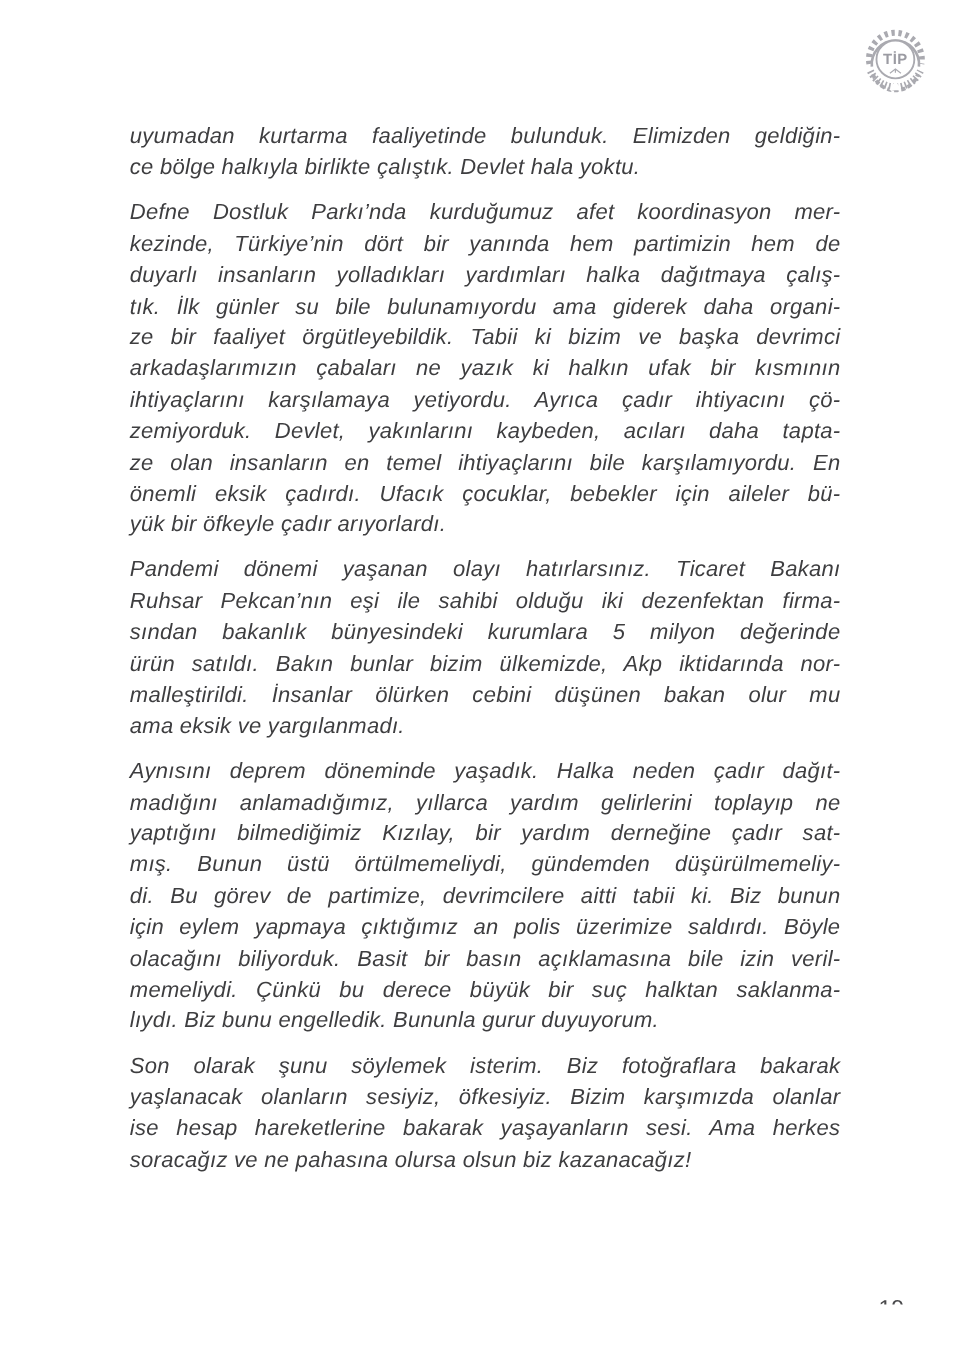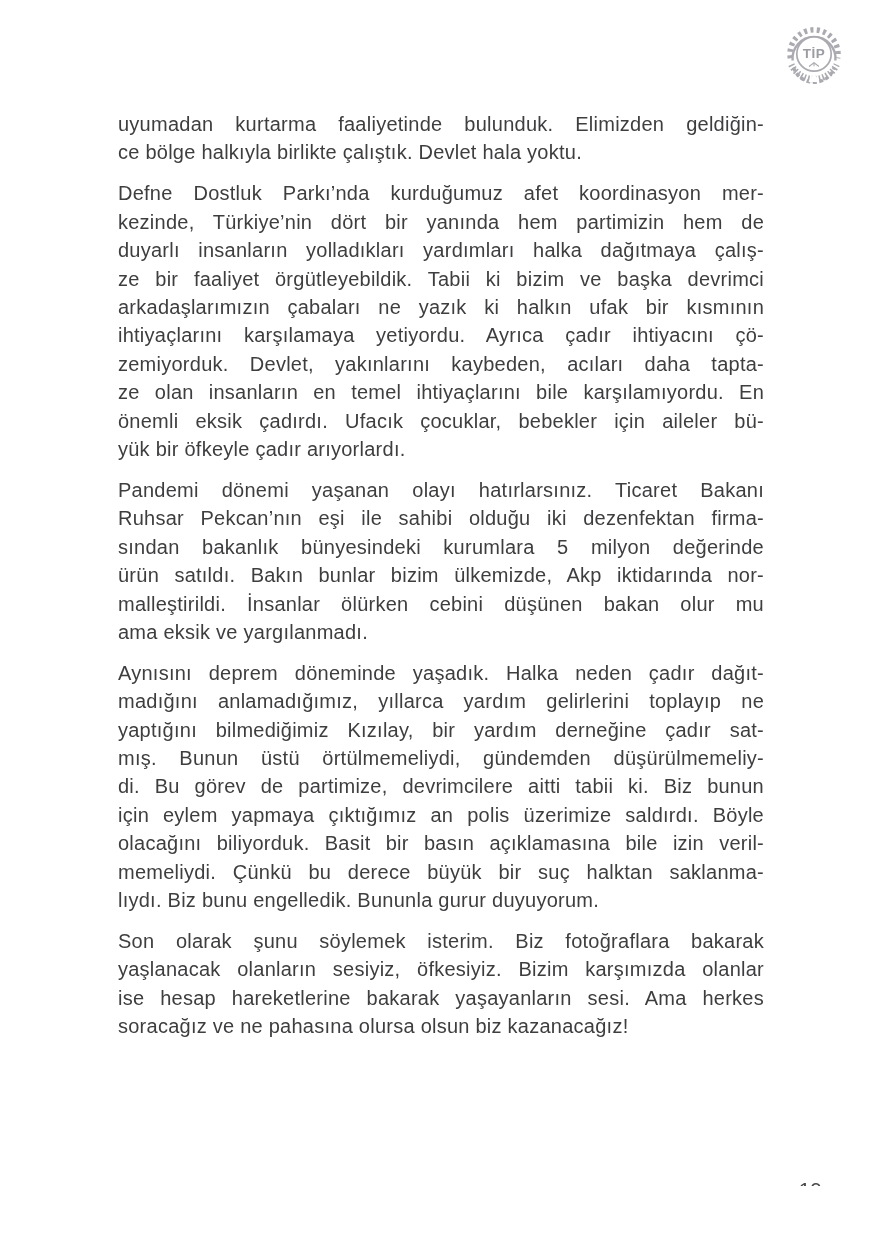--- a/index.html
+++ b/index.html
@@ -22,21 +22,21 @@
   .content {
     position: absolute;
     left: 118px; top: 110px;
     width: 646px;
     font-size: 20px;
     line-height: 28.4px;
     letter-spacing: 0.25px;
     color: #3e3e40;
     font-weight: 400;
   }
-  .para { margin: 0 0 12.5px 0; }
+  .para { margin: 0 0 12.5px 0; font-style: italic; }
   .line {
     text-align: justify;
     text-align-last: justify;
     white-space: nowrap;
   }
   .para .line:last-child {
     text-align-last: left;
   }
   .pagenum {
     position: absolute;
@@ -75,20 +75,21 @@
 
   <div class="content" id="content">
       <div class="para">
         <div class="line">uyumadan kurtarma faaliyetinde bulunduk. Elimizden geldiğin-</div>
         <div class="line">ce bölge halkıyla birlikte çalıştık. Devlet hala yoktu.</div>
       </div>
       <div class="para">
         <div class="line">Defne Dostluk Parkı’nda kurduğumuz afet koordinasyon mer-</div>
         <div class="line">kezinde, Türkiye’nin dört bir yanında hem partimizin hem de</div>
         <div class="line">duyarlı insanların yolladıkları yardımları halka dağıtmaya çalış-</div>
+        <div class="line">tık. İlk günler su bile bulunamıyordu ama giderek daha organi-</div>
         <div class="line">ze bir faaliyet örgütleyebildik. Tabii ki bizim ve başka devrimci</div>
         <div class="line">arkadaşlarımızın çabaları ne yazık ki halkın ufak bir kısmının</div>
         <div class="line">ihtiyaçlarını karşılamaya yetiyordu. Ayrıca çadır ihtiyacını çö-</div>
         <div class="line">zemiyorduk. Devlet, yakınlarını kaybeden, acıları daha tapta-</div>
         <div class="line">ze olan insanların en temel ihtiyaçlarını bile karşılamıyordu. En</div>
         <div class="line">önemli eksik çadırdı. Ufacık çocuklar, bebekler için aileler bü-</div>
         <div class="line">yük bir öfkeyle çadır arıyorlardı.</div>
       </div>
       <div class="para">
         <div class="line">Pandemi dönemi yaşanan olayı hatırlarsınız. Ticaret Bakanı</div>

